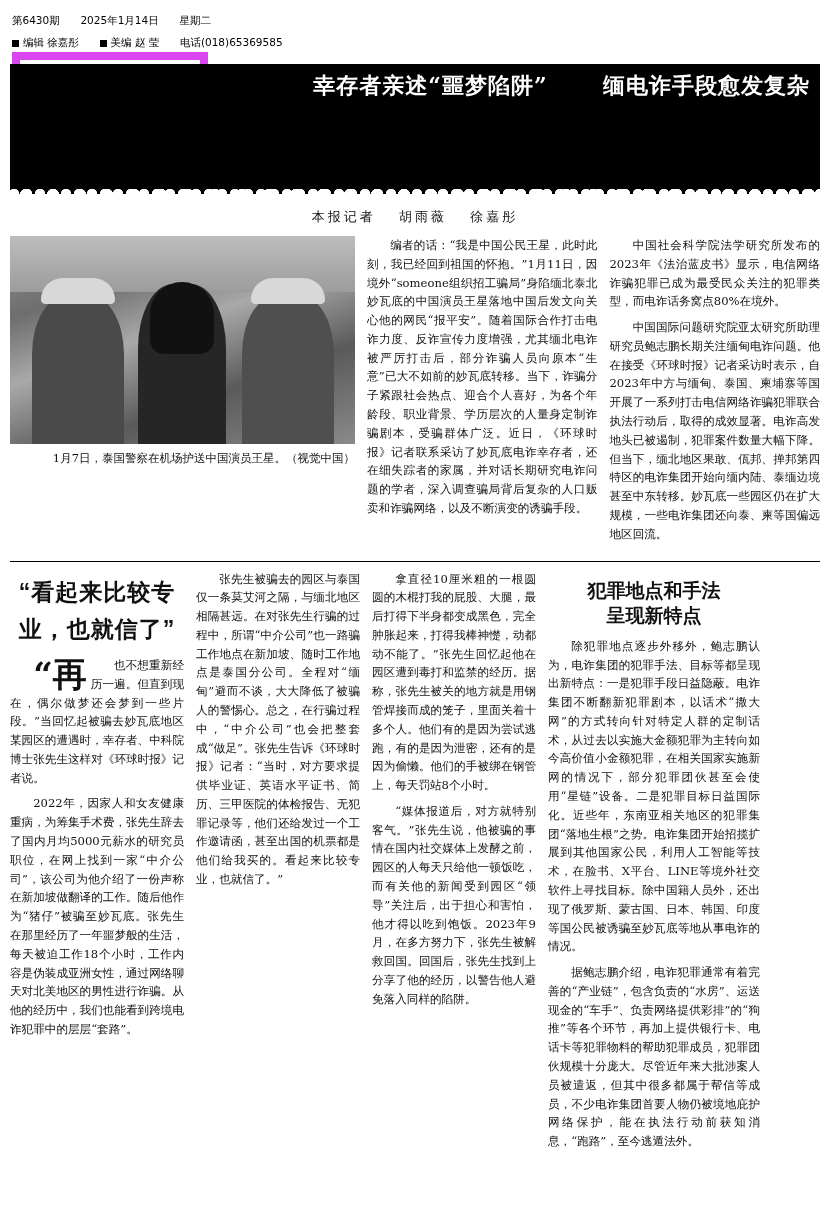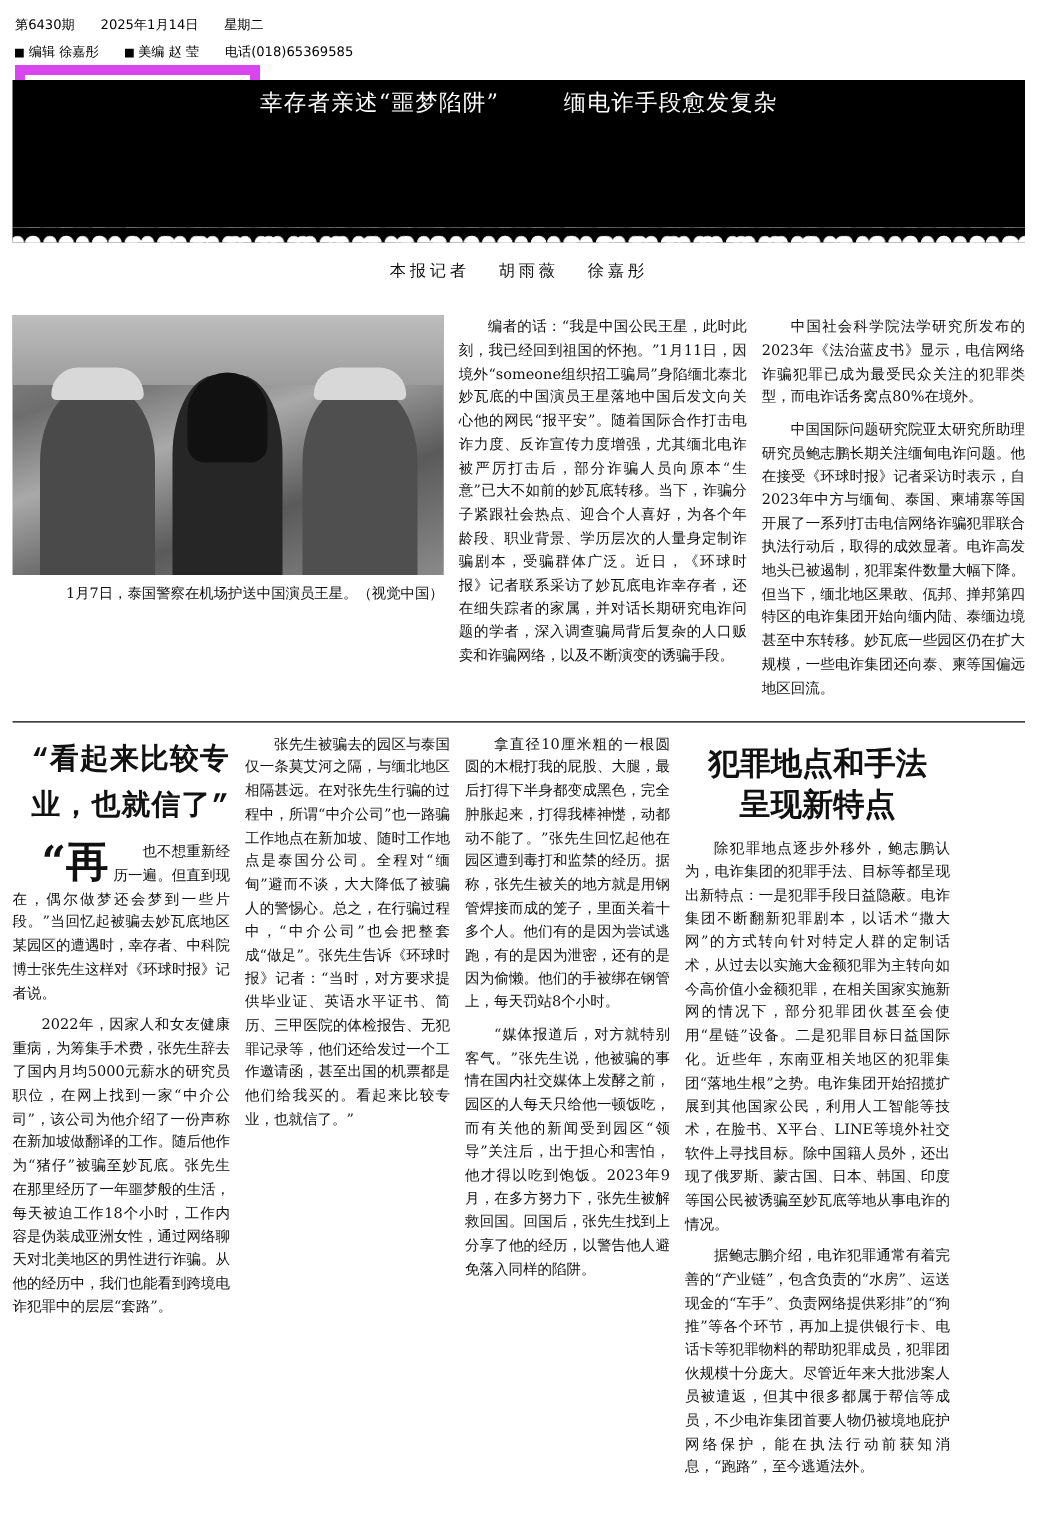--- a/index.html
+++ b/index.html
@@ -96,23 +96,23 @@
     position: relative;
     margin-top: 4px;
     background: #000;
     color: #fff;
     height: 118px;
     padding: 8px 10px 2px 10px;
     box-sizing: border-box;
     overflow: hidden;
   }
   .banner .kicker {
-    text-align: center;
-    font-size: 18px;
-    font-weight: normal;
+    text-align: right;
+    font-size: 22px;
+    font-weight: bold;
     letter-spacing: 1px;
     font-family: "DejaVu Serif", "Liberation Serif", serif;
     line-height: 1.2;
   }
   .banner .kicker .gap {
     display: inline-block;
     width: 38px;
   }
   .banner .headline {
     text-align: center;
@@ -139,21 +139,21 @@
     background:
       radial-gradient(circle at 6px 12px, #fff 5px, transparent 5.5px) repeat-x,
       radial-gradient(circle at 18px 13px, #fff 6px, transparent 6.5px) repeat-x;
     background-size: 13px 14px, 27px 14px;
   }
 
   .byline {
     text-align: center;
     font-size: 13px;
     letter-spacing: 3px;
-    margin: 14px 0 26px 0;
+    margin: 14px 0 10px 0;
     font-family: "DejaVu Serif", "Liberation Serif", serif;
   }
   .byline .nm { margin-left: 16px; }
 
   
   .topblock {
     display: flex;
     gap: 12px;
   }
   .photo-col { width: 345px; text-align: right; }
@@ -230,41 +230,41 @@
   }
   .mid-col p { margin: 0 0 7px 0; text-indent: 2em; }
   .w1 { width: 174px; }
   .w2 { width: 164px; }
   .w3 { width: 164px; }
   .w4 { width: 212px; }
 
   .art2-title {
     font-size: 23px;
     font-weight: bold;
-    font-family: Liberation Mono, monospace;
+    font-family: Liberation Sans, sans-serif;
     letter-spacing: 1px;
     margin: 4px 0 8px 0;
-    text-align: right;
+    text-align: center;
   }
 
   .dropcap-para {
     position: relative;
   }
   .dropcap {
     float: left;
     font-size: 34px;
     font-weight: bold;
     font-family: "DejaVu Serif", "Liberation Serif", serif;
     line-height: 0.95;
     margin: 2px 4px 0 0;
   }
 
   .boxhead {
     text-align: center;
-    font-size: 25px;
+    font-size: 19px;
     font-weight: bold;
     font-family: "DejaVu Serif", "Liberation Serif", serif;
     line-height: 1.35;
     margin: 8px 0 8px 0;
   }
 </style>
 </head>
 <body>
 
 <div class="page">

